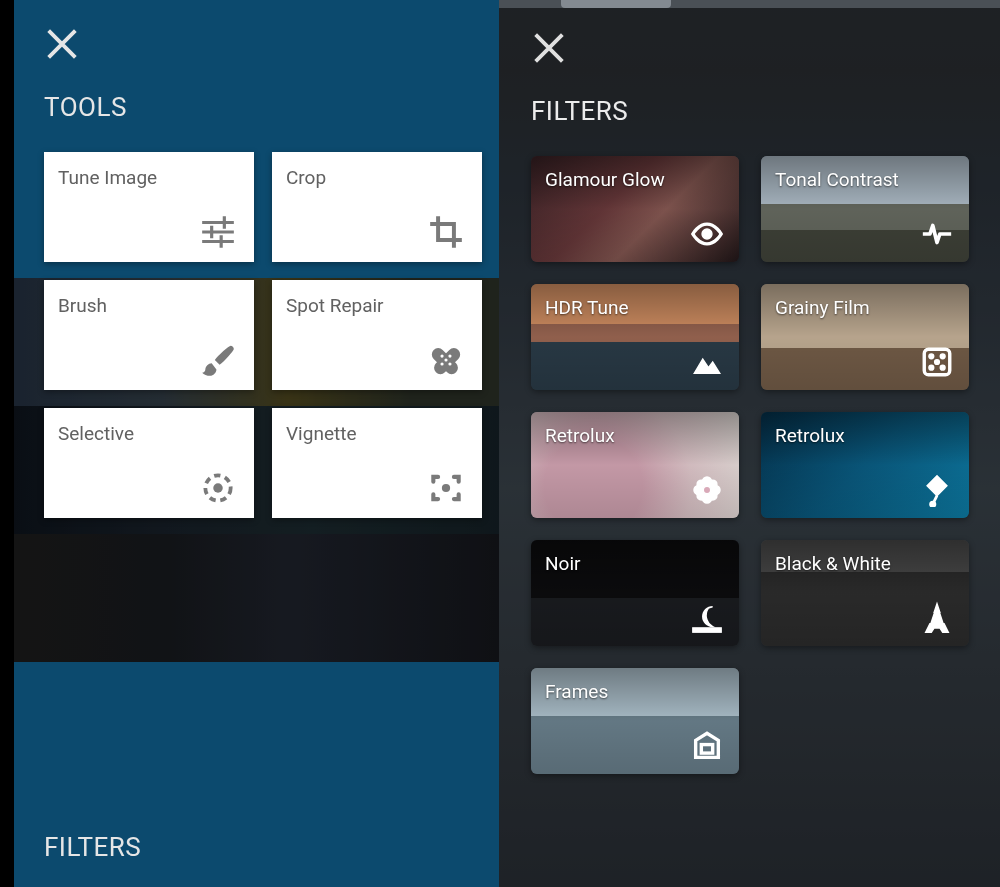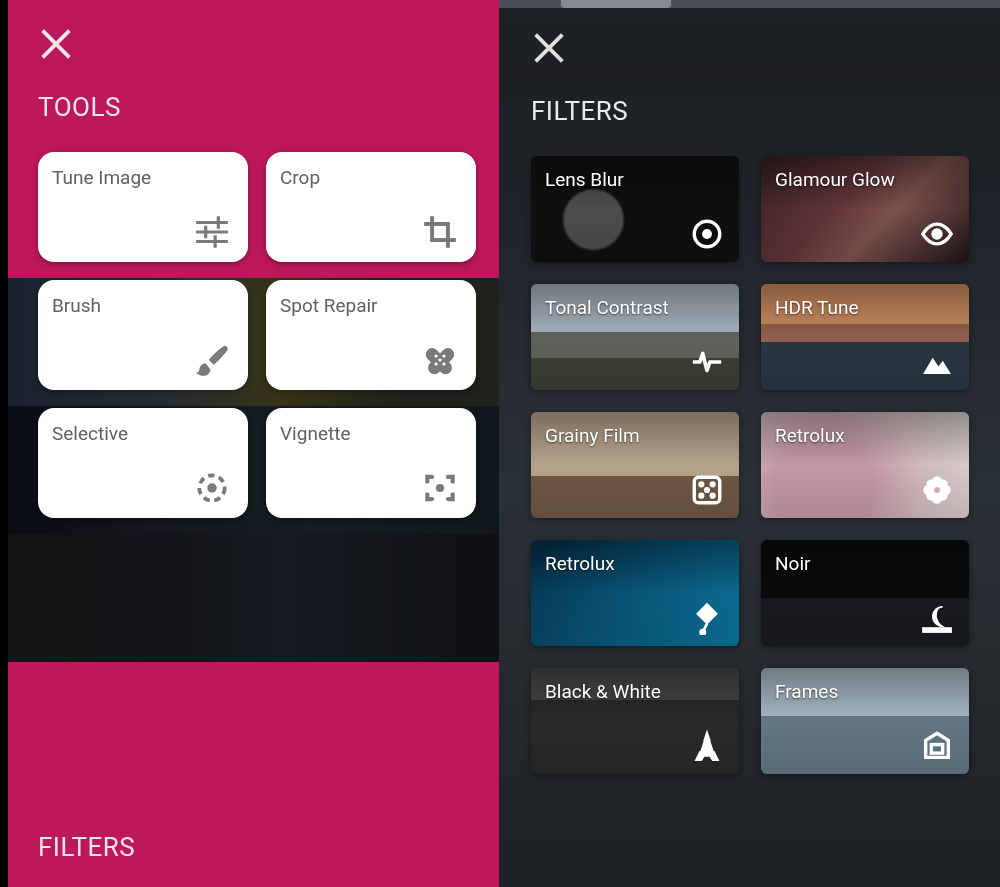--- a/index.html
+++ b/index.html
@@ -1,36 +1,36 @@
 <!DOCTYPE html>
 <html><head>
 <meta charset="utf-8">
 <style>
   html,body{margin:0;padding:0;width:1000px;height:887px;overflow:hidden;
     font-family:Roboto,"Helvetica Neue",Arial,sans-serif;background:#000}
   .screen{position:absolute;top:0;height:887px}
   
-  #left{left:8px;width:499px;background:#be185d}
+  #left{left:14px;width:499px;background:#0c4a6e}
   #left .bg-strip{position:absolute;left:0;right:0;background:linear-gradient(
       to bottom,#2d2f35,#18202a 40%,#1a1a22);filter:brightness(.6)}
   #left .strip1{top:278px;height:128px;
       background:linear-gradient(90deg,#2b3a4e 0%,#3c4a55 30%,#5e5524 55%,#333a2f 80%)}
   #left .strip2{top:406px;height:128px;
       background:linear-gradient(90deg,#101822,#1d2732 30%,#203238 60%,#18262d)}
   #left .strip3{top:534px;height:128px;
       background:linear-gradient(90deg,#222,#1c1f24 30%,#252a36 55%,#181a20)}
   #left .hdr-close{position:absolute;left:28px;top:24px;width:40px;height:40px;
       color:#e6e6e6;cursor:pointer}
   #left .section-title{position:absolute;left:30px;color:#e6e6e6;
       font-size:26px;letter-spacing:.5px;font-weight:400}
   #left #tools-title{top:92px}
   #left #filters-title{top:832px}
   .tool-grid{position:absolute;left:30px;top:152px;width:438px;
       display:grid;grid-template-columns:1fr 1fr;grid-auto-rows:110px;gap:18px}
-  .tool-card{position:relative;background:#fff;border-radius:16px;
+  .tool-card{position:relative;background:#fff;border-radius:0;
       box-shadow:0 2px 6px rgba(0,0,0,.35);cursor:pointer}
   .tool-card .label{position:absolute;left:14px;top:14px;font-size:19px;
       color:#616161;font-weight:400}
   .tool-card .ico{position:absolute;right:14px;bottom:8px;width:44px;height:44px;
       color:#7a7a7a;display:flex;align-items:center;justify-content:center}
   .tool-card .ico svg{width:38px;height:38px}
   
   #right{left:499px;width:501px;
       background:linear-gradient(to bottom,#2c3238 0%,#2a3034 8%,#2b3640 20%,
         #34414d 35%,#45545e 55%,#3a454e 75%,#2b333b 100%)}
@@ -180,31 +180,20 @@
   <div class="hdr-close">
     <svg viewBox="0 0 24 24">
       <path d="M4 4 L20 20 M20 4 L4 20" stroke="currentColor" stroke-width="2.3" fill="none"></path>
     </svg>
   </div>
 
   <div class="section-title">FILTERS</div>
 
   <div class="filter-grid">
 
-    <div class="filter-card">
-      <div class="thumb t-lens"></div>
-      <div class="shade"></div>
-      <span class="label">Lens Blur</span>
-      <span class="ico">
-        <svg viewBox="0 0 24 24">
-            <circle cx="12" cy="12" r="9" fill="none" stroke="#fff" stroke-width="2.4"></circle>
-        <circle cx="12" cy="12" r="3" fill="#fff"></circle>
-          </svg>
-        </span>
-    </div>
 
     <div class="filter-card">
       <div class="thumb t-glam"></div>
       <div class="shade"></div>
       <span class="label">Glamour Glow</span>
       <span class="ico">
         <svg viewBox="0 0 24 24">
             <path d="M2 12s4-7 10-7 10 7 10 7-4 7-10 7S2 12 2 12z" fill="none" stroke="#fff" stroke-width="2.4"></path>
             <circle cx="12" cy="12" r="3.5" fill="#fff"></circle>
           </svg>

